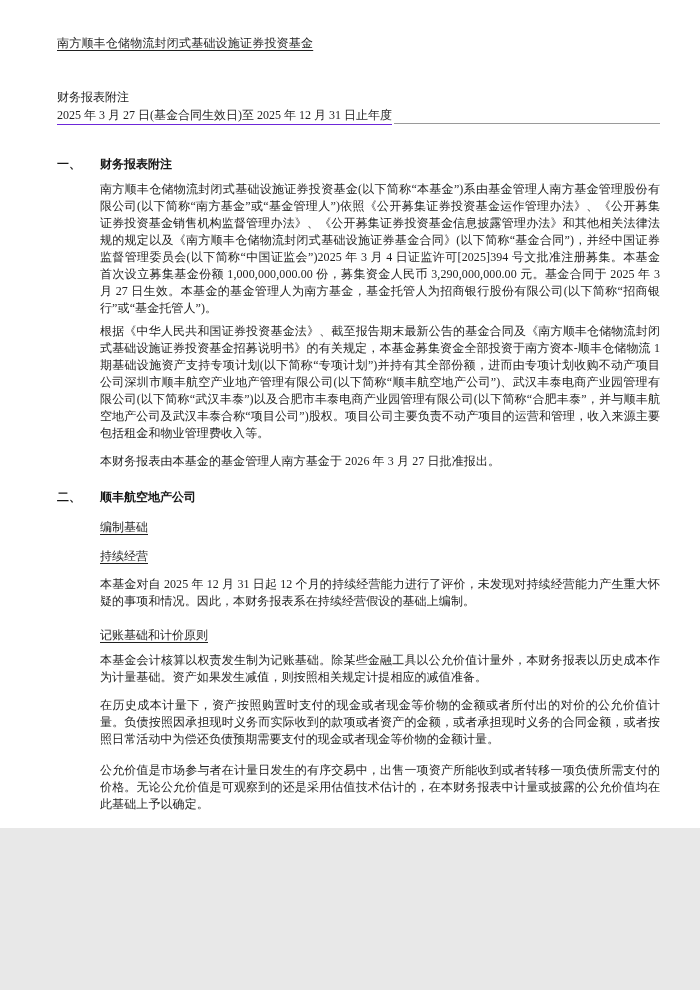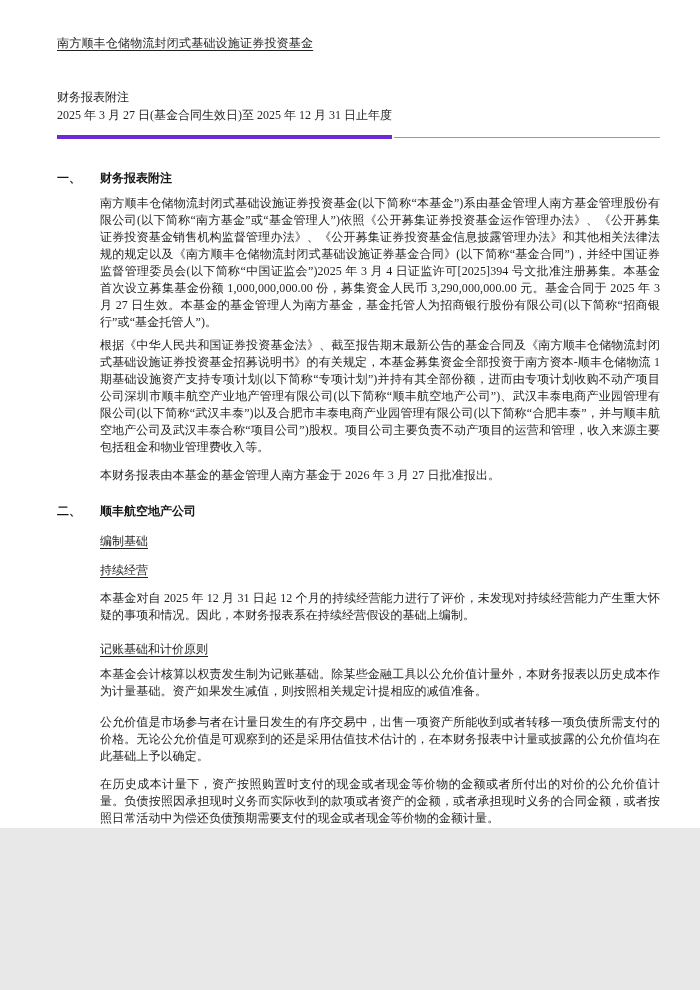--- a/index.html
+++ b/index.html
@@ -15,21 +15,21 @@
   }
   .content { position:absolute; left:57px; right:40px; top:0; padding-top:36px; }
   .fund-name {
     line-height:15px;
     text-decoration:underline;
     text-underline-offset:3px;
     letter-spacing:0.2px;
   }
   .report-title { margin-top:39px; line-height:15px; }
   .period-row { display:flex; align-items:flex-end; margin-top:3px; line-height:15px; }
-  .period-text { border-bottom:4px solid #6d28d9; padding-bottom:12px; white-space:nowrap; }
+  .period-text { border-bottom:1px solid #6d28d9; padding-bottom:1px; white-space:nowrap; }
   .period-rule { flex:1; border-bottom:1px solid #9a9a9a; margin-bottom:1px; margin-left:2px; }
   .sec-head { display:flex; font-weight:bold; line-height:15px; color:#161616; }
   .sec-num { width:43px; flex-shrink:0; }
   .mt-sec1 { margin-top:32px; }
   .mt-sec2 { margin-top:20px; }
   .para {
     margin:0 0 0 43px;
     text-align:justify;
     line-height:17px;
     letter-spacing:0.1px;
@@ -84,22 +84,22 @@
       <span class="sec-title">顺丰航空地产公司</span>
     </div>
 
     <div class="sub-head mt15">编制基础</div>
 
     <div class="sub-head mt14">持续经营</div>
     <p class="para mt12">本基金对自 2025 年 12 月 31 日起 12 个月的持续经营能力进行了评价，未发现对持续经营能力产生重大怀疑的事项和情况。因此，本财务报表系在持续经营假设的基础上编制。</p>
 
     <div class="sub-head mt18">记账基础和计价原则</div>
     <p class="para mt9">本基金会计核算以权责发生制为记账基础。除某些金融工具以公允价值计量外，本财务报表以历史成本作为计量基础。资产如果发生减值，则按照相关规定计提相应的减值准备。</p>
+    <p class="para mt11">在历史成本计量下，资产按照购置时支付的现金或者现金等价物的金额或者所付出的对价的公允价值计量。负债按照因承担现时义务而实际收到的款项或者资产的金额，或者承担现时义务的合同金额，或者按照日常活动中为偿还负债预期需要支付的现金或者现金等价物的金额计量。</p>
     <p class="para mt14">公允价值是市场参与者在计量日发生的有序交易中，出售一项资产所能收到或者转移一项负债所需支付的价格。无论公允价值是可观察到的还是采用估值技术估计的，在本财务报表中计量或披露的公允价值均在此基础上予以确定。</p>
-    <p class="para mt11">在历史成本计量下，资产按照购置时支付的现金或者现金等价物的金额或者所付出的对价的公允价值计量。负债按照因承担现时义务而实际收到的款项或者资产的金额，或者承担现时义务的合同金额，或者按照日常活动中为偿还负债预期需要支付的现金或者现金等价物的金额计量。</p>
   </div>
 
   <div class="footer">
     <span>- 12 -</span>
   </div>
 
   <div class="qr-wrap">
     <svg viewBox="0 0 29 29" xmlns="http://www.w3.org/2000/svg">
       <defs>
         <pattern id="qrp" width="5" height="5" patternUnits="userSpaceOnUse">

